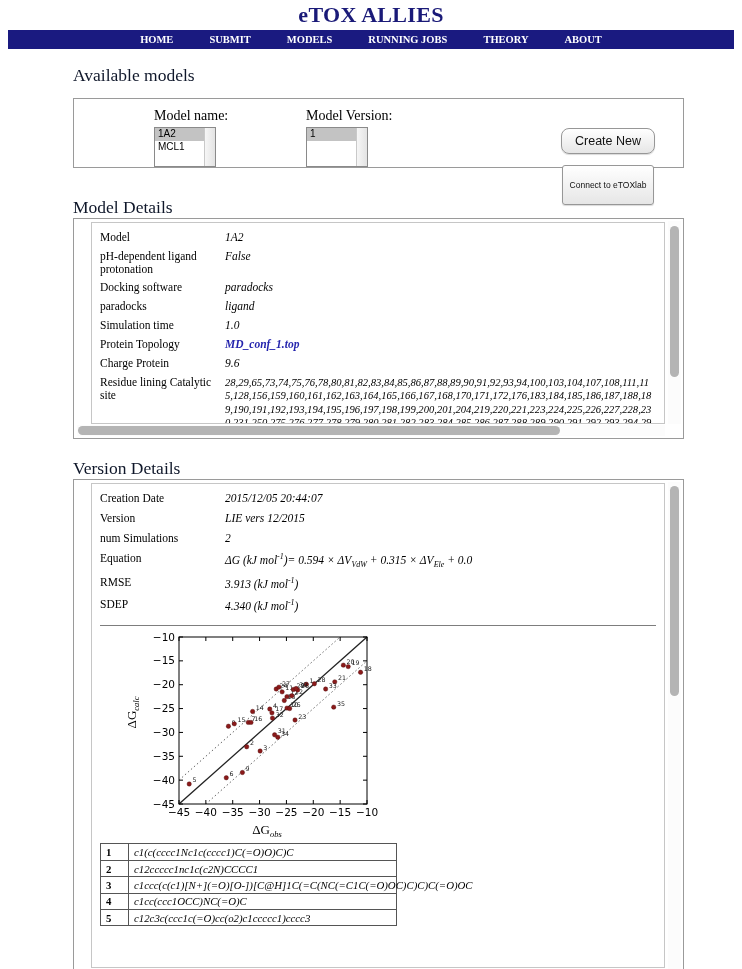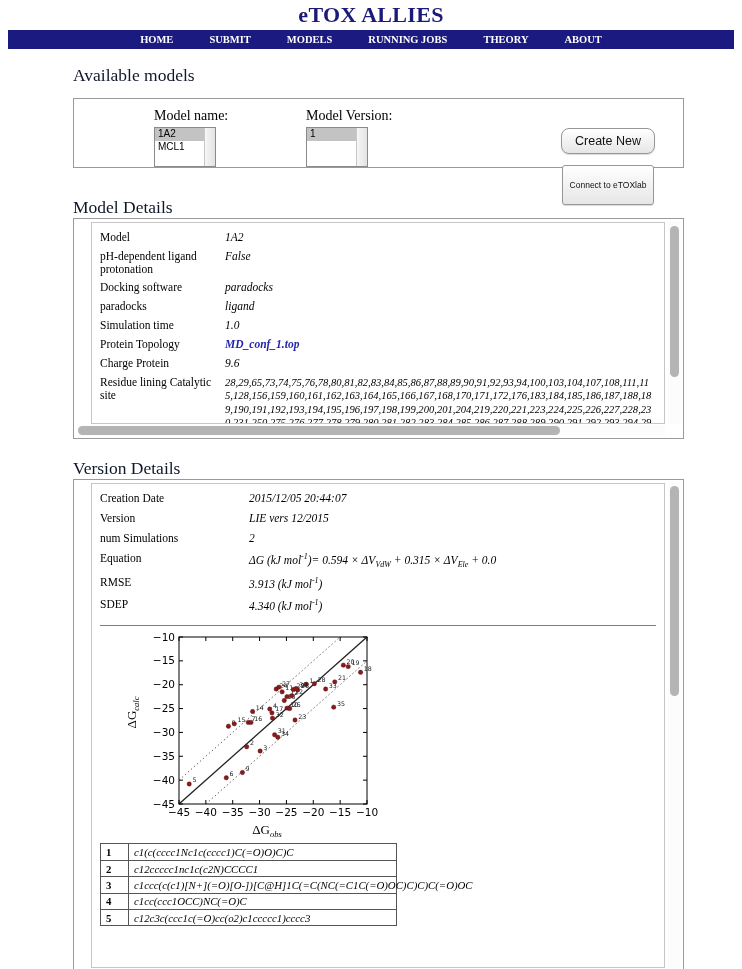--- a/index.html
+++ b/index.html
@@ -78,21 +78,21 @@
     position:absolute;top:1px;left:1px;height:9px;width:82%;
     background:#b4b4b4;border-radius:5px;cursor:pointer;
   }
   
   .drow{display:flex;align-items:flex-start;padding:2.6px 0;font-size:11.5px;}
   .dlabel{width:125px;flex:none;line-height:1.15;}
   .dvalue{font-style:italic;line-height:1.2;}
   .dvalue.link{color:#2424ad;font-weight:bold;cursor:pointer;}
   .dvalue.long{font-size:10.6px;word-break:break-all;width:452px;line-height:1.25;}
   
-  .vrow{display:flex;align-items:flex-start;padding:3.1px 0;font-size:11.5px;gap:24px;}
+  .vrow{display:flex;align-items:flex-start;padding:3.1px 0;font-size:11.5px;}
   .vrow .dvalue sup,.vrow .dvalue sub{font-size:8px;}
   .vr-sep{border:none;border-top:1px solid #7d7d7d;margin:9px 0 0 0;}
   
   .plot-wrap{margin:6px 0 0 22px;}
   .plot-wrap svg{display:block;}
   
   .smiles-table{
     border-collapse:collapse;margin-top:3px;table-layout:fixed;width:297px;
   }
   .smiles-table td{

